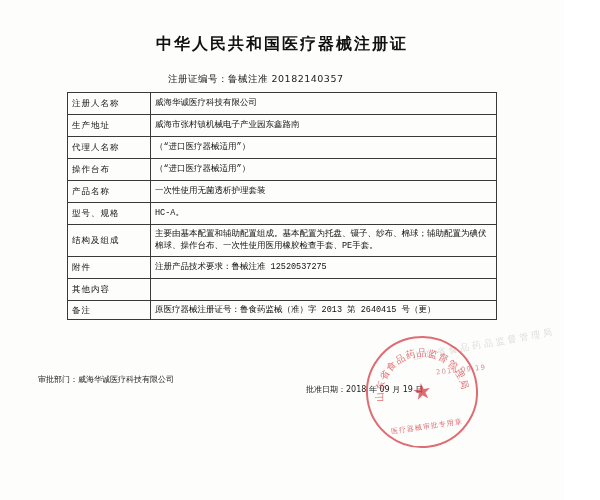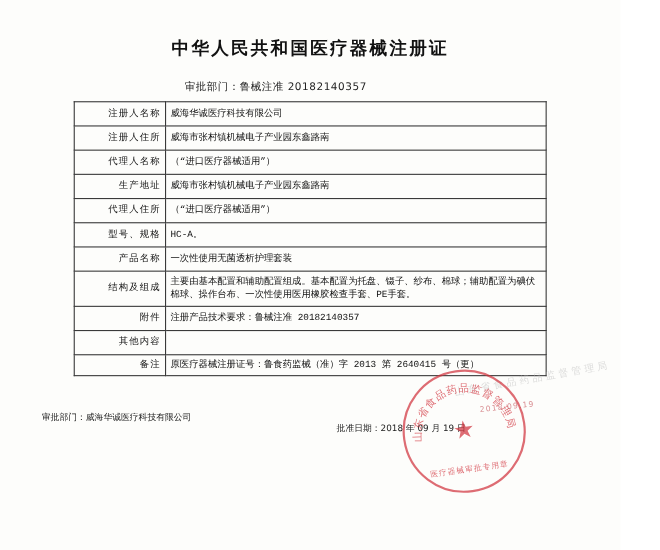--- a/index.html
+++ b/index.html
@@ -47,21 +47,21 @@
   table.cert td {
     border: 1px solid #3a3a3a;
     font-size: 8.5px;
     line-height: 1.45;
     padding: 3px 4px;
     vertical-align: middle;
     color: #111;
   }
   td.label {
     width: 74px;
-    text-align: right;
+    text-align: left;
     letter-spacing: 1px;
     white-space: nowrap;
   }
   td.value {
     padding-left: 8px;
     text-align: left;
     font-family: Liberation Mono, monospace;
   }
   .row-tall td { height: 15px; }
   .struct-cell {
@@ -155,60 +155,56 @@
   }
 </style>
 </head>
 <body>
 
 <div class="page">
 
   <div class="doc-title">中华人民共和国医疗器械注册证</div>
 
   <div class="reg-no">
-    <span>审批部门：</span><span>鲁械注准 20182140357</span>
+    <span>注册证编号：</span><span>鲁械注准 20182140357</span>
   </div>
 
   <table class="cert">
     <tbody>
       <tr class="row-tall">
         <td class="label">注册人名称</td>
         <td class="value">威海华诚医疗科技有限公司</td>
       </tr>
       <tr class="row-tall">
-        <td class="label">注册人住所</td>
+        <td class="label">生产地址</td>
         <td class="value">威海市张村镇机械电子产业园东鑫路南</td>
       </tr>
       <tr class="row-tall">
         <td class="label">代理人名称</td>
         <td class="value">（“进口医疗器械适用”）</td>
       </tr>
       <tr class="row-tall">
-        <td class="label">生产地址</td>
-        <td class="value">威海市张村镇机械电子产业园东鑫路南</td>
-      </tr>
-      <tr class="row-tall">
-        <td class="label">代理人住所</td>
+        <td class="label">操作台布</td>
         <td class="value">（“进口医疗器械适用”）</td>
+      </tr>
+      <tr class="row-tall">
+        <td class="label">产品名称</td>
+        <td class="value">一次性使用无菌透析护理套装</td>
       </tr>
       <tr class="row-tall">
         <td class="label">型号、规格</td>
         <td class="value">HC-A。</td>
-      </tr>
-      <tr class="row-tall">
-        <td class="label">产品名称</td>
-        <td class="value">一次性使用无菌透析护理套装</td>
       </tr>
       <tr>
         <td class="label">结构及组成</td>
         <td class="value struct-cell">主要由基本配置和辅助配置组成。基本配置为托盘、镊子、纱布、棉球；辅助配置为碘伏棉球、操作台布、一次性使用医用橡胶检查手套、PE手套。</td>
       </tr>
       <tr class="row-tall">
         <td class="label">附件</td>
-        <td class="value">注册产品技术要求：鲁械注准 20182140357</td>
+        <td class="value">注册产品技术要求：鲁械注准 12520537275</td>
       </tr>
       <tr class="row-tall">
         <td class="label">其他内容</td>
         <td class="value"></td>
       </tr>
       <tr>
         <td class="label">备注</td>
         <td class="value struct-cell">原医疗器械注册证号：鲁食药监械（准）字 2013 第 2640415 号（更）</td>
       </tr>
     </tbody>

